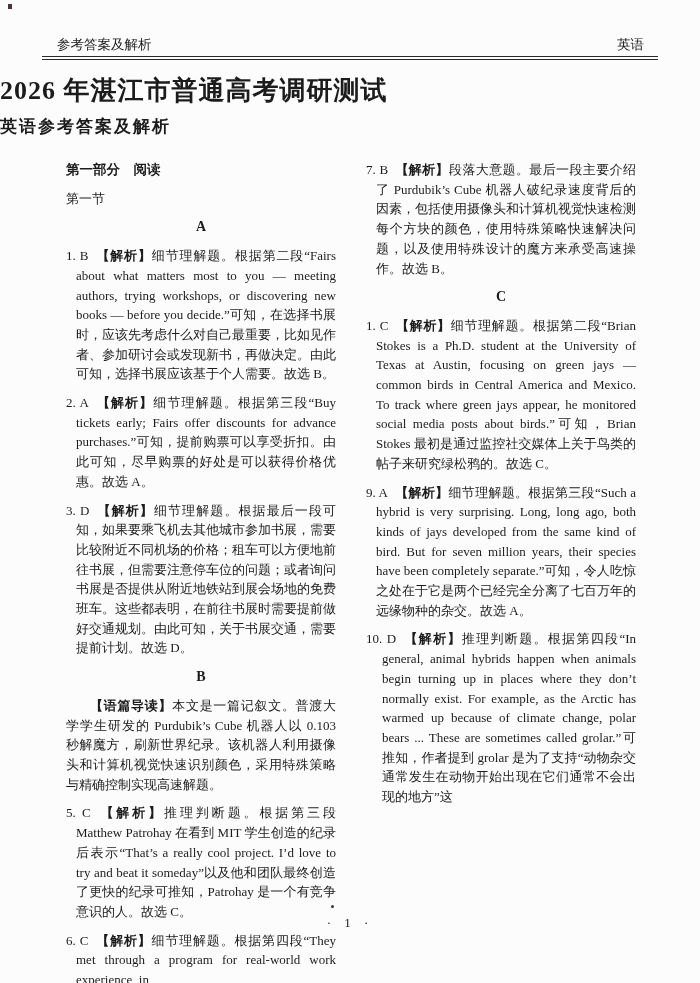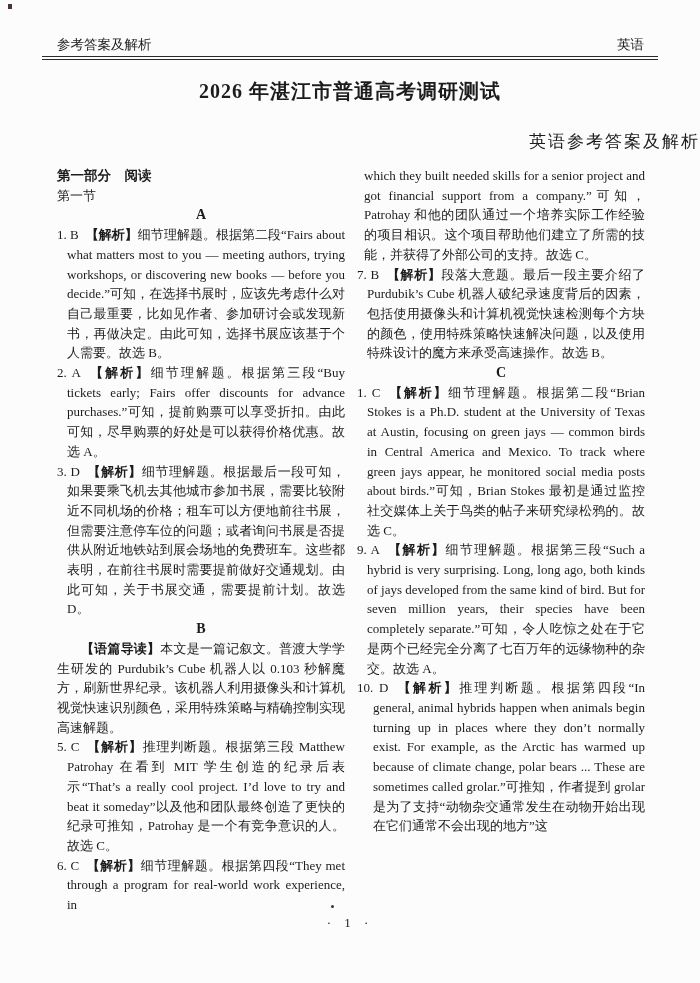--- a/index.html
+++ b/index.html
@@ -17,45 +17,45 @@
     font-size:13.5px; line-height:17px;
   }
   .header-rule {
     margin:3px 42px 0 42px;
     height:2px;
     border-top:1.7px solid #2a2a2a;
     border-bottom:0.9px solid #2a2a2a;
   }
   .doc-title {
     margin:15px 0 0 0;
-    text-align:center;
-    font-size:20px; font-weight:bold;
+    text-align:left;
+    font-size:26px; font-weight:bold;
     letter-spacing:1px;
     line-height:32px;
   }
   .doc-subtitle {
-    margin:24px 0 0 0;
-    text-align:right;
-    font-size:17px; font-weight:normal;
+    margin:9px 0 0 0;
+    text-align:left;
+    font-size:17px; font-weight:bold;
     letter-spacing:2px;
     line-height:22px;
     font-family:"Liberation Sans","DejaVu Sans",sans-serif;
   }
   .columns {
     display:flex; gap:12px;
     padding:0 55px 0 57px;
     margin-top:13px;
   }
   .col {
     width:288px;
     font-size:13px;
     line-height:19.7px;
     text-align:justify;
   }
-  .col p { margin:0; }
+  .col p { margin:9px; }
   .part-heading {
     font-weight:bold;
     font-family:"Liberation Sans","DejaVu Sans",sans-serif;
     font-size:13.5px;
   }
   .passage-label {
     text-align:center;
     font-weight:bold;
     font-size:14px;
   }
@@ -107,21 +107,20 @@
       <p class="item"><span class="num">3. D</span><span class="tag">【解析】</span><span>细节理解题。根据最后一段可知，如果要乘飞机去其他城市参加书展，需要比较附近不同机场的价格；租车可以方便地前往书展，但需要注意停车位的问题；或者询问书展是否提供从附近地铁站到展会场地的免费班车。这些都表明，在前往书展时需要提前做好交通规划。由此可知，关于书展交通，需要提前计划。故选 D。</span></p>
 
       <p class="passage-label">B</p>
       <p class="guide"><span class="tag">【语篇导读】</span><span>本文是一篇记叙文。普渡大学学生研发的 Purdubik’s Cube 机器人以 0.103 秒解魔方，刷新世界纪录。该机器人利用摄像头和计算机视觉快速识别颜色，采用特殊策略与精确控制实现高速解题。</span></p>
 
       <p class="item"><span class="num">5. C</span><span class="tag">【解析】</span><span>推理判断题。根据第三段 Matthew Patrohay 在看到 MIT 学生创造的纪录后表示“That’s a really cool project. I’d love to try and beat it someday”以及他和团队最终创造了更快的纪录可推知，Patrohay 是一个有竞争意识的人。故选 C。</span></p>
       <p class="item"><span class="num">6. C</span><span class="tag">【解析】</span><span>细节理解题。根据第四段“They met through a program for real-world work experience, in</span></p>
     </div>
 
     <div class="col">
-      <p class="cont">which they built needed skills for a senior project and got financial support from a company.”可知，Patrohay 和他的团队通过一个培养实际工作经验的项目相识。这个项目帮助他们建立了所需的技能，并获得了外部公司的支持。故选 C。</p>
 
       <p class="item"><span class="num">7. B</span><span class="tag">【解析】</span><span>段落大意题。最后一段主要介绍了 Purdubik’s Cube 机器人破纪录速度背后的因素，包括使用摄像头和计算机视觉快速检测每个方块的颜色，使用特殊策略快速解决问题，以及使用特殊设计的魔方来承受高速操作。故选 B。</span></p>
 
       <p class="passage-label">C</p>
 
       <p class="item"><span class="num">1. C</span><span class="tag">【解析】</span><span>细节理解题。根据第二段“Brian Stokes is a Ph.D. student at the University of Texas at Austin, focusing on green jays — common birds in Central America and Mexico. To track where green jays appear, he monitored social media posts about birds.”可知，Brian Stokes 最初是通过监控社交媒体上关于鸟类的帖子来研究绿松鸦的。故选 C。</span></p>
       <p class="item"><span class="num">9. A</span><span class="tag">【解析】</span><span>细节理解题。根据第三段“Such a hybrid is very surprising. Long, long ago, both kinds of jays developed from the same kind of bird. But for seven million years, their species have been completely separate.”可知，令人吃惊之处在于它是两个已经完全分离了七百万年的远缘物种的杂交。故选 A。</span></p>
       <p class="item wide"><span class="num">10. D</span><span class="tag">【解析】</span><span>推理判断题。根据第四段“In general, animal hybrids happen when animals begin turning up in places where they don’t normally exist. For example, as the Arctic has warmed up because of climate change, polar bears ... These are sometimes called grolar.”可推知，作者提到 grolar 是为了支持“动物杂交通常发生在动物开始出现在它们通常不会出现的地方”这</span></p>
     </div>
 

